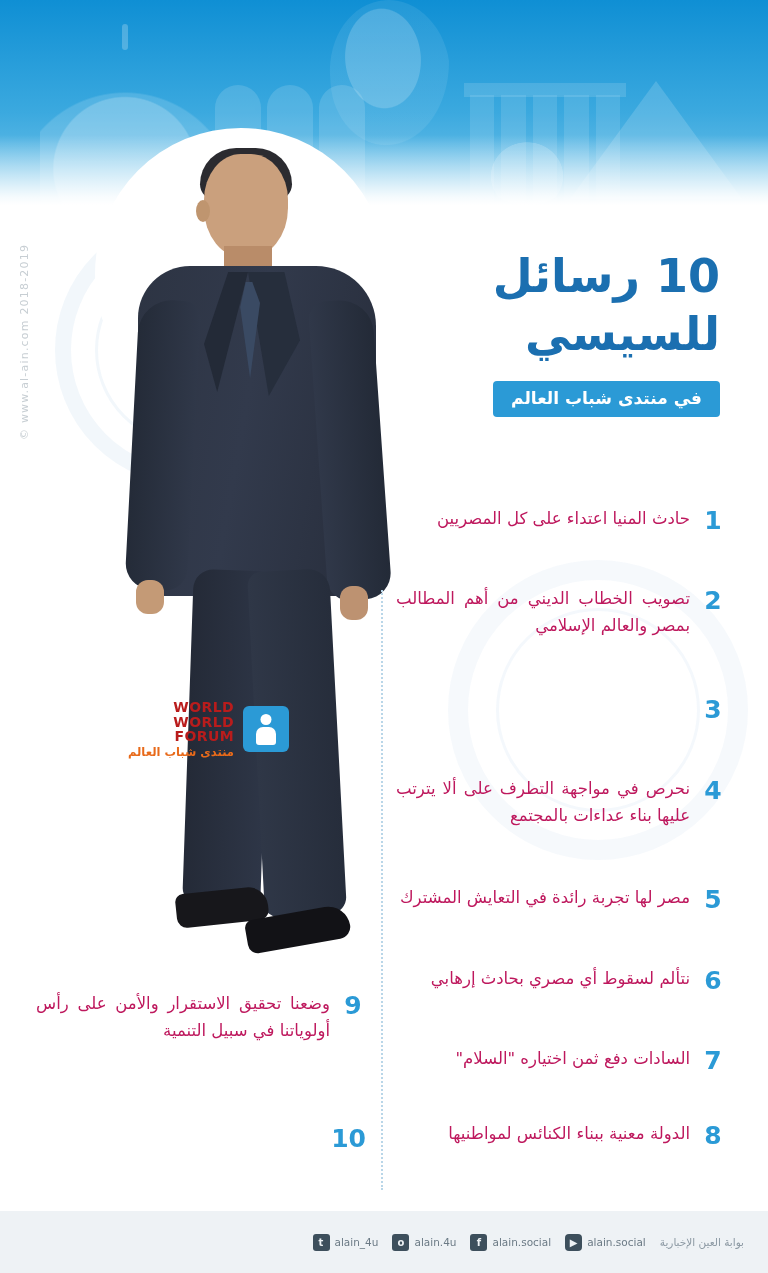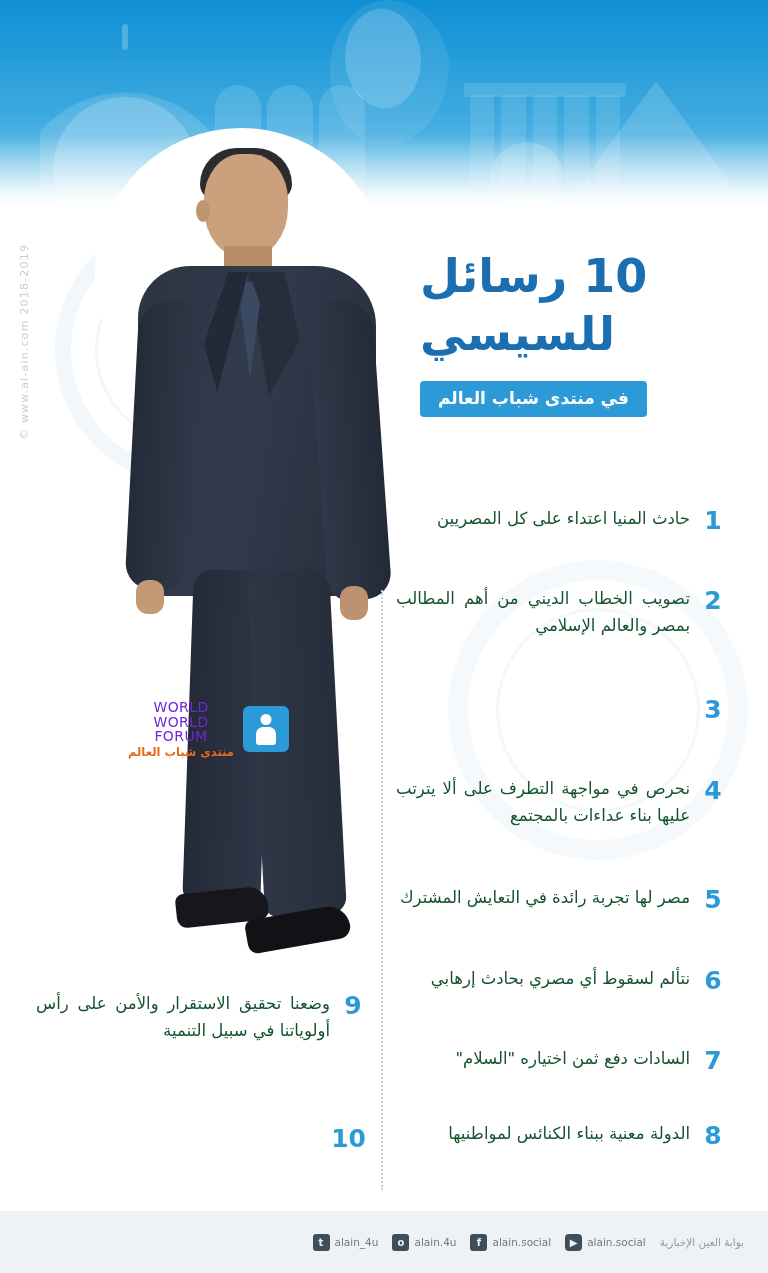--- a/index.html
+++ b/index.html
@@ -214,21 +214,21 @@
     position:absolute; left:150px; top:762px; width:104px; height:34px;
     background:#121216; border-radius: 8px 22px 12px 10px;
     transform: rotate(-10deg);
   }
 
   
   .title-block {
     position: absolute;
     right: 48px; top: 248px;
     width: 300px;
-    text-align: left;
+    text-align: right;
     z-index: 6;
   }
   .title-main {
     font-size: 46px;
     font-weight: 700;
     color: #1b6fb0;
     line-height: 1.25;
     letter-spacing: 0;
   }
   .subtitle-pill {
@@ -264,21 +264,21 @@
     color: #2b9ad6;
     font-size: 25px;
     font-weight: 700;
     line-height: 1.1;
     min-width: 26px;
     text-align: center;
     flex: 0 0 auto;
     padding-top: 2px;
   }
   .item .txt {
-    color: #14532d;
+    color: #be185d;
     font-size: 16.5px;
     line-height: 1.65;
     text-align: justify;
     text-align-last: right;
     direction: rtl;
   }
 
   
   .col-right { right: 42px; width: 330px; }
   .i1 { top: 505px; }
@@ -311,22 +311,22 @@
   .wyf-mark:before {
     content:""; position:absolute; left:50%; top:8px; transform:translateX(-50%);
     width:11px; height:11px; border-radius:50%; background:#fff;
   }
   .wyf-mark:after {
     content:""; position:absolute; left:50%; top:21px; transform:translateX(-50%);
     width:20px; height:18px; border-radius:7px 7px 3px 3px; background:#fff;
   }
   .wyf-txt { line-height: 1.04; }
   .wyf-txt .l {
-    display:block; color:#6d28d9; font-weight:400; font-size:14px; letter-spacing:.4px;
-    text-align:center; direction:ltr;
+    display:block; color:#b91c1c; font-weight:700; font-size:14px; letter-spacing:.4px;
+    text-align:right; direction:ltr;
   }
   .wyf-ar {
     display:block; color:#e86a1a; font-weight:700; font-size:11.5px; margin-top:3px;
     direction:rtl; text-align:left;
   }
 
   
   .side-wm {
     position: absolute;
     left: 18px; top: 440px;

